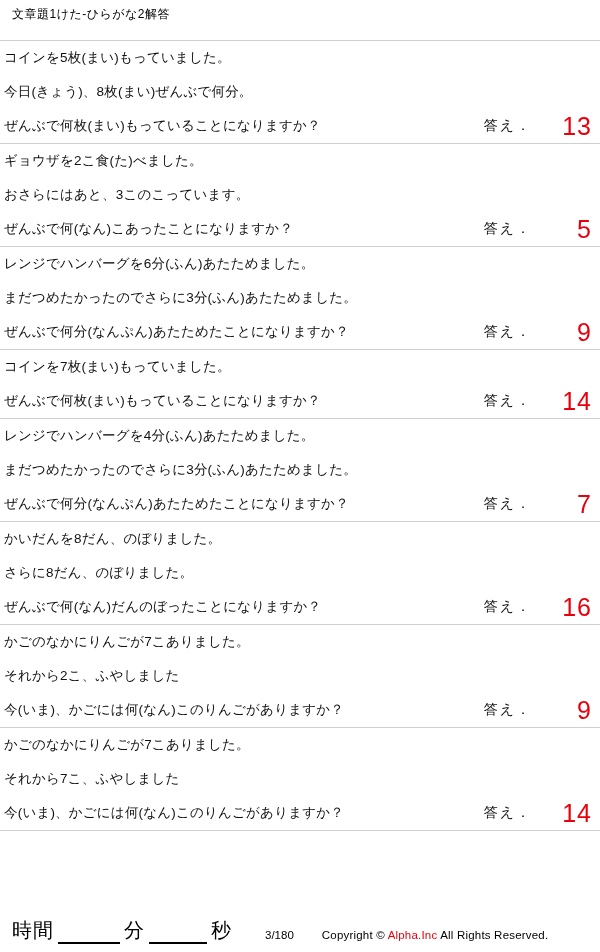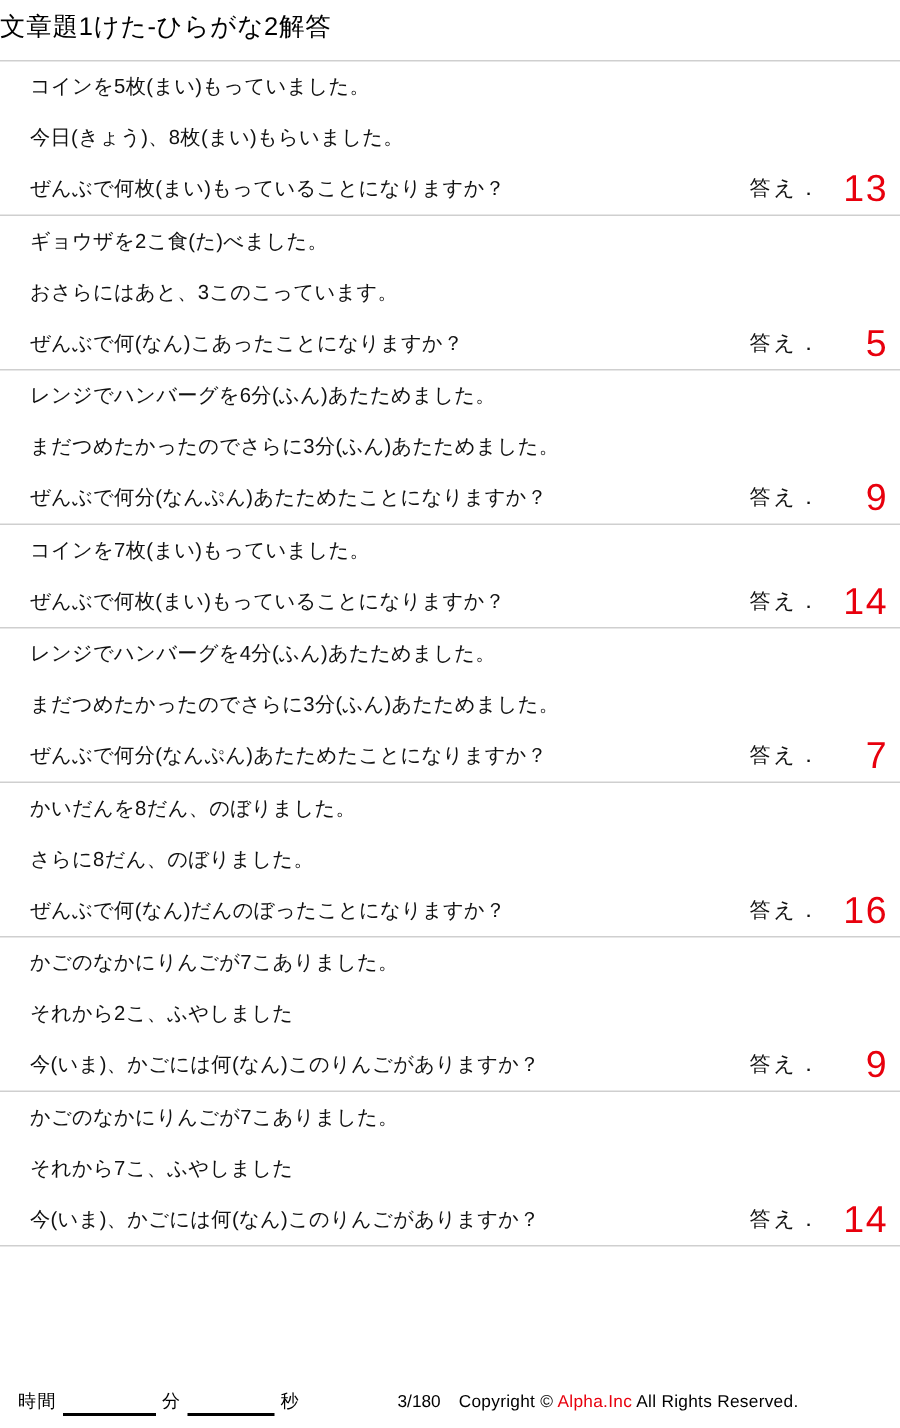--- a/index.html
+++ b/index.html
@@ -17,22 +17,22 @@
   }
   .page {
     width: 600px;
     height: 952px;
     position: relative;
     box-sizing: border-box;
   }
   .doc-title {
     position: absolute;
     top: 6px;
-    left: 0;
-    font-size: 17px;
+    left: 12px;
+    font-size: 12px;
     letter-spacing: 0.5px;
     color: #000;
   }
   .problems {
     position: absolute;
     top: 40px;
     left: 0;
     width: 600px;
   }
   .problem {
@@ -40,39 +40,39 @@
     padding: 0;
     box-sizing: border-box;
   }
   .problem:first-child {
     border-top: 1px solid #cfcfcf;
   }
   .line {
     height: 34px;
     display: flex;
     align-items: center;
-    padding-left: 20px;
+    padding-left: 4px;
     padding-right: 8px;
     box-sizing: border-box;
     position: relative;
   }
   .qtext {
     font-size: 13.5px;
     letter-spacing: 0.2px;
     color: #111;
     white-space: nowrap;
   }
   .answer-zone {
     position: absolute;
     right: 8px;
     top: 0;
     height: 34px;
     display: flex;
     align-items: center;
-    gap: 10px;
+    gap: 26px;
   }
   .answer-label {
     font-size: 14px;
     letter-spacing: 2px;
     color: #111;
   }
   .answer-value {
     font-size: 25px;
     color: #e8000d;
     min-width: 34px;
@@ -86,41 +86,42 @@
     bottom: 8px;
     width: 600px;
     height: 34px;
     display: flex;
     align-items: flex-end;
     box-sizing: border-box;
     padding: 0 10px 0 12px;
   }
   .time-block {
     display: flex;
-    font-size: 12px;
+    align-items: flex-end;
+    font-size: 20px;
     letter-spacing: 1px;
     color: #000;
   }
   .time-blank {
     display: inline-block;
     width: 62px;
     border-bottom: 2px solid #000;
     height: 16px;
     margin: 0 4px;
   }
   .time-blank.second {
     width: 58px;
   }
   .footer-right {
     position: absolute;
     left: 265px;
     bottom: 3px;
     display: flex;
     align-items: baseline;
-    gap: 12px;
+    gap: 28px;
     font-size: 11.5px;
     color: #000;
   }
   .copyright {
     letter-spacing: 0.2px;
     text-align: center;
   }
   .copyright .brand {
     color: #e8000d;
   }
@@ -132,21 +133,21 @@
 
   <div class="doc-title">文章題1けた-ひらがな2解答</div>
 
   <div class="problems">
 
     <div class="problem">
       <div class="line">
         <span class="qtext">コインを5枚(まい)もっていました。</span>
       </div>
       <div class="line">
-        <span class="qtext">今日(きょう)、8枚(まい)もらいました。</span>
+        <span class="qtext">今日(きょう)、8枚(まい)ぜんぶで何分。</span>
       </div>
       <div class="line">
         <span class="qtext">ぜんぶで何枚(まい)もっていることになりますか？</span>
         <span class="answer-zone">
           <span class="answer-label">答え．</span>
           <span class="answer-value">13</span>
         </span>
       </div>
     </div>
 

